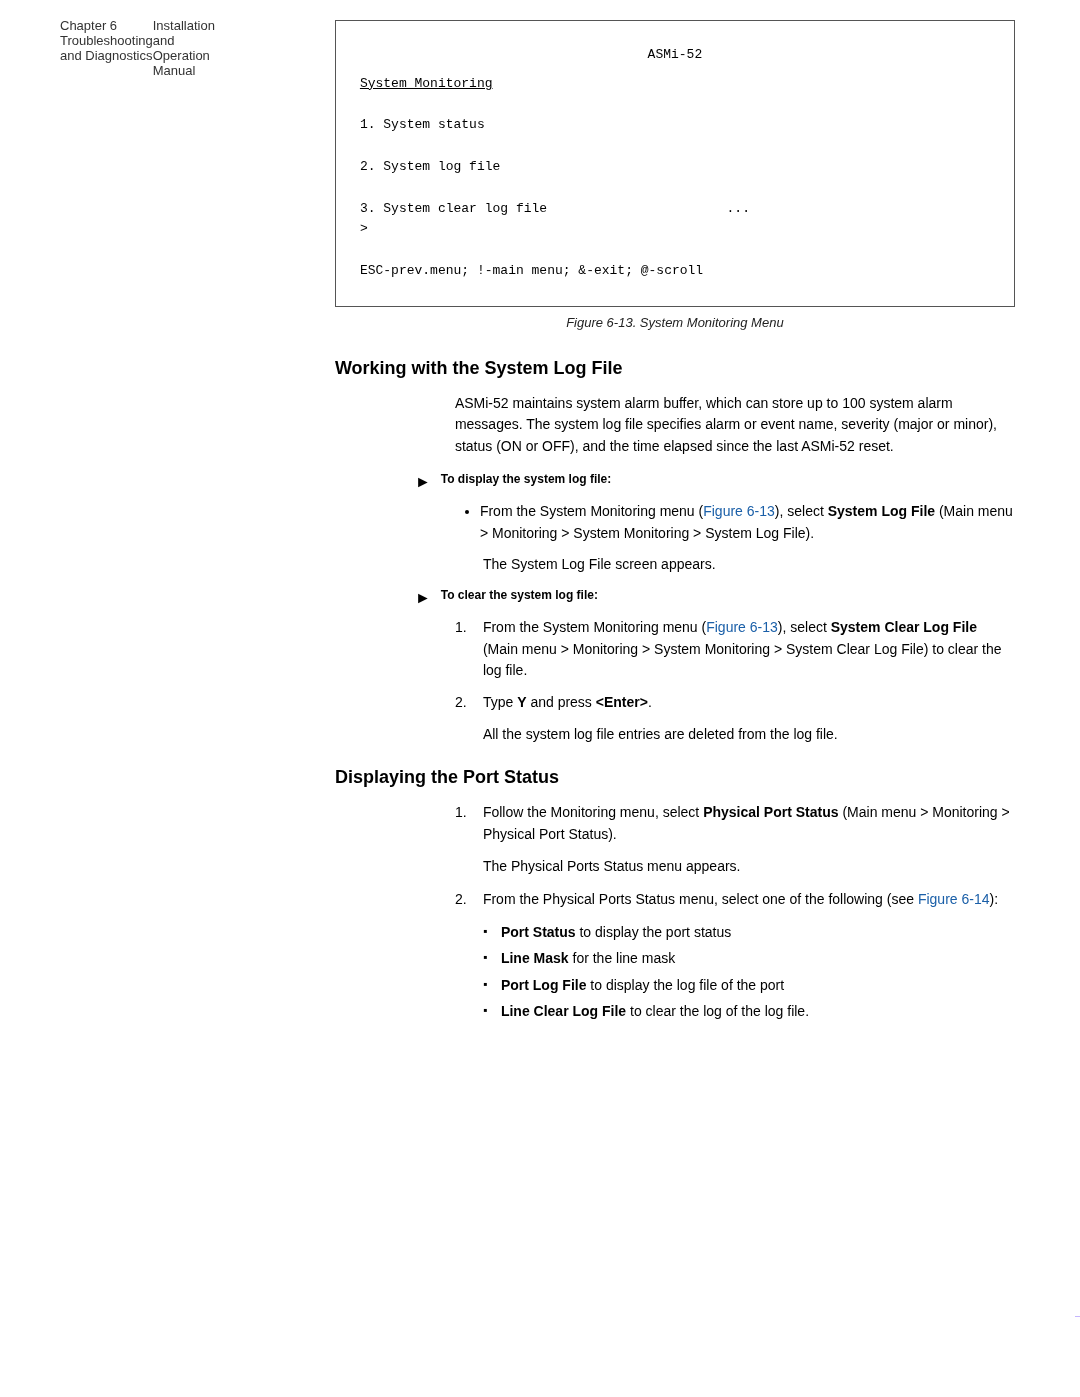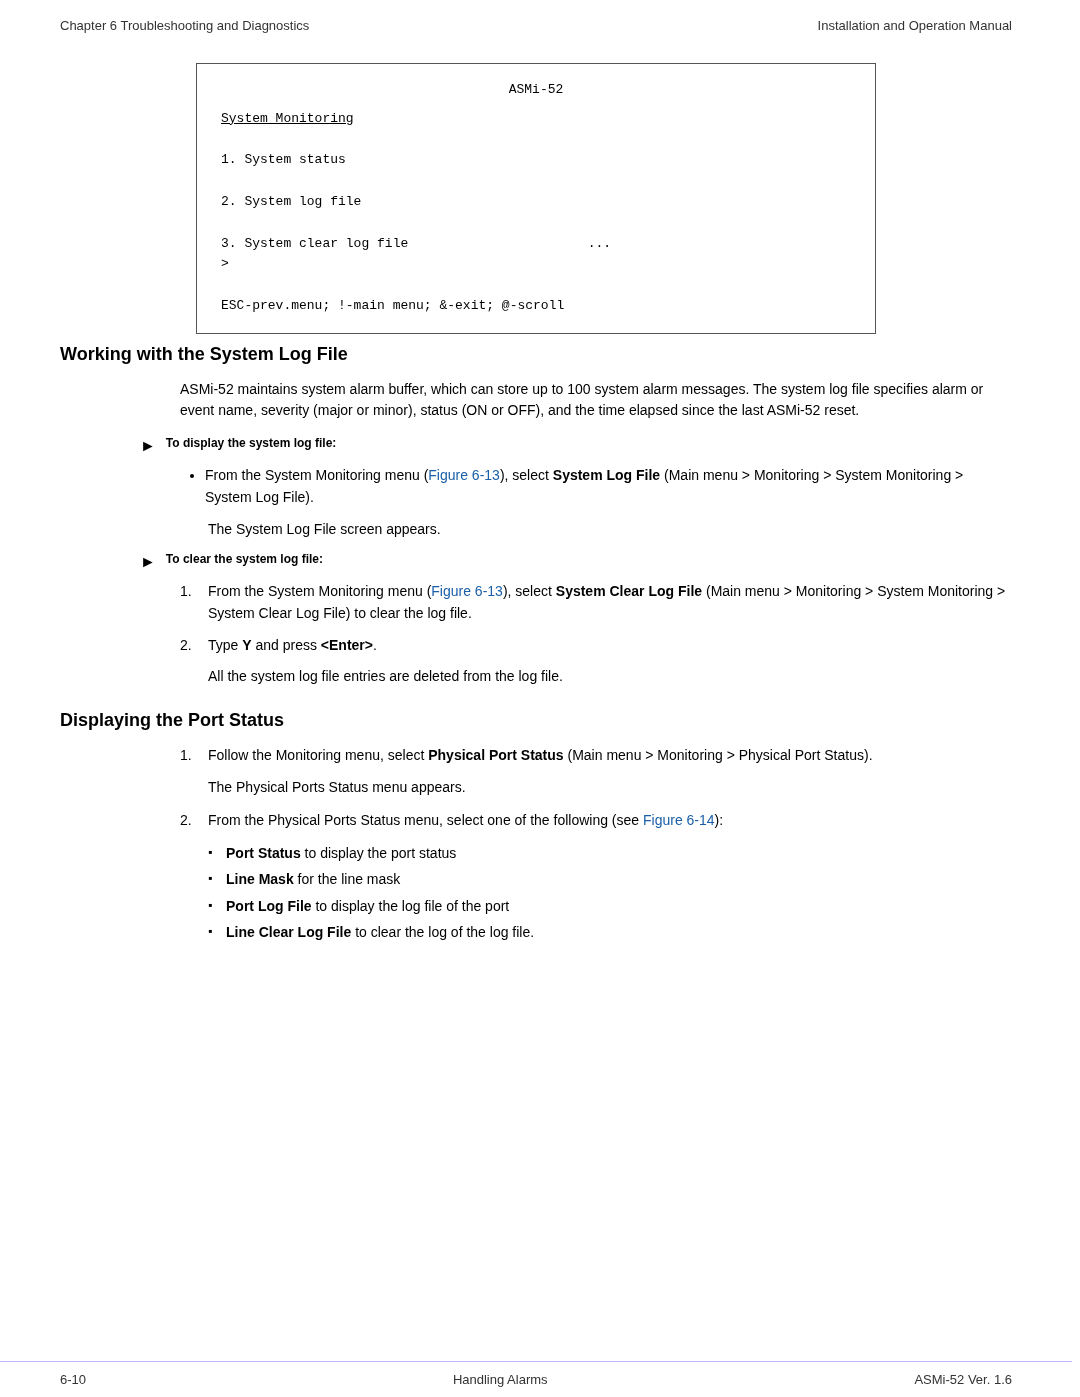--- a/index.html
+++ b/index.html
@@ -17,21 +17,21 @@
       min-height: 1397px;
       position: relative;
     }
 
     .page {
       width: 1072px;
       min-height: 1397px;
       padding: 0;
       position: relative;
       display: flex;
-      flex-direction: column;
+      flex-direction: row;
     }
 
     
     .page-header {
       display: flex;
       justify-content: space-between;
       padding: 18px 60px 10px 60px;
       border-bottom: none;
       font-size: 13px;
       color: #333;
@@ -42,21 +42,21 @@
       padding: 20px 60px 60px 60px;
       flex: 1;
     }
 
     
     .terminal-box {
       border: 1.5px solid #555;
       background: #fff;
       font-family: 'Courier New', Courier, monospace;
       font-size: 13px;
-      padding: 16px 24px;
+      padding: 24px 24px;
       margin: 0 auto 8px auto;
       width: 680px;
       line-height: 1.6;
     }
 
     .terminal-box .title-line {
       text-align: center;
       margin-bottom: 8px;
     }
 
@@ -213,20 +213,21 @@
       <div>1. System status</div>
       <div>&nbsp;</div>
       <div>2. System log file</div>
       <div>&nbsp;</div>
       <div>3. System clear log file&nbsp;&nbsp;&nbsp;&nbsp;&nbsp;&nbsp;&nbsp;&nbsp;&nbsp;&nbsp;&nbsp;&nbsp;&nbsp;&nbsp;&nbsp;&nbsp;&nbsp;&nbsp;&nbsp;&nbsp;&nbsp;&nbsp;&nbsp;...</div>
       <div>&gt;</div>
       <div>&nbsp;</div>
       <div>ESC-prev.menu; !-main menu; &amp;-exit; @-scroll</div>
     </div>
 
+    <div class="figure-caption">Figure 6-13.  System Monitoring Menu</div>
 
     <div class="section-heading">Working with the System Log File</div>
 
     <div class="body-para">ASMi-52 maintains system alarm buffer, which can store up to 100 system alarm messages. The system log file specifies alarm or event name, severity (major or minor), status (ON or OFF), and the time elapsed since the last ASMi-52 reset.</div>
 
     <div class="arrow-item">
       <span class="arrow-icon">►</span>
       <span class="arrow-label">To display the system log file:</span>
     </div>
 

